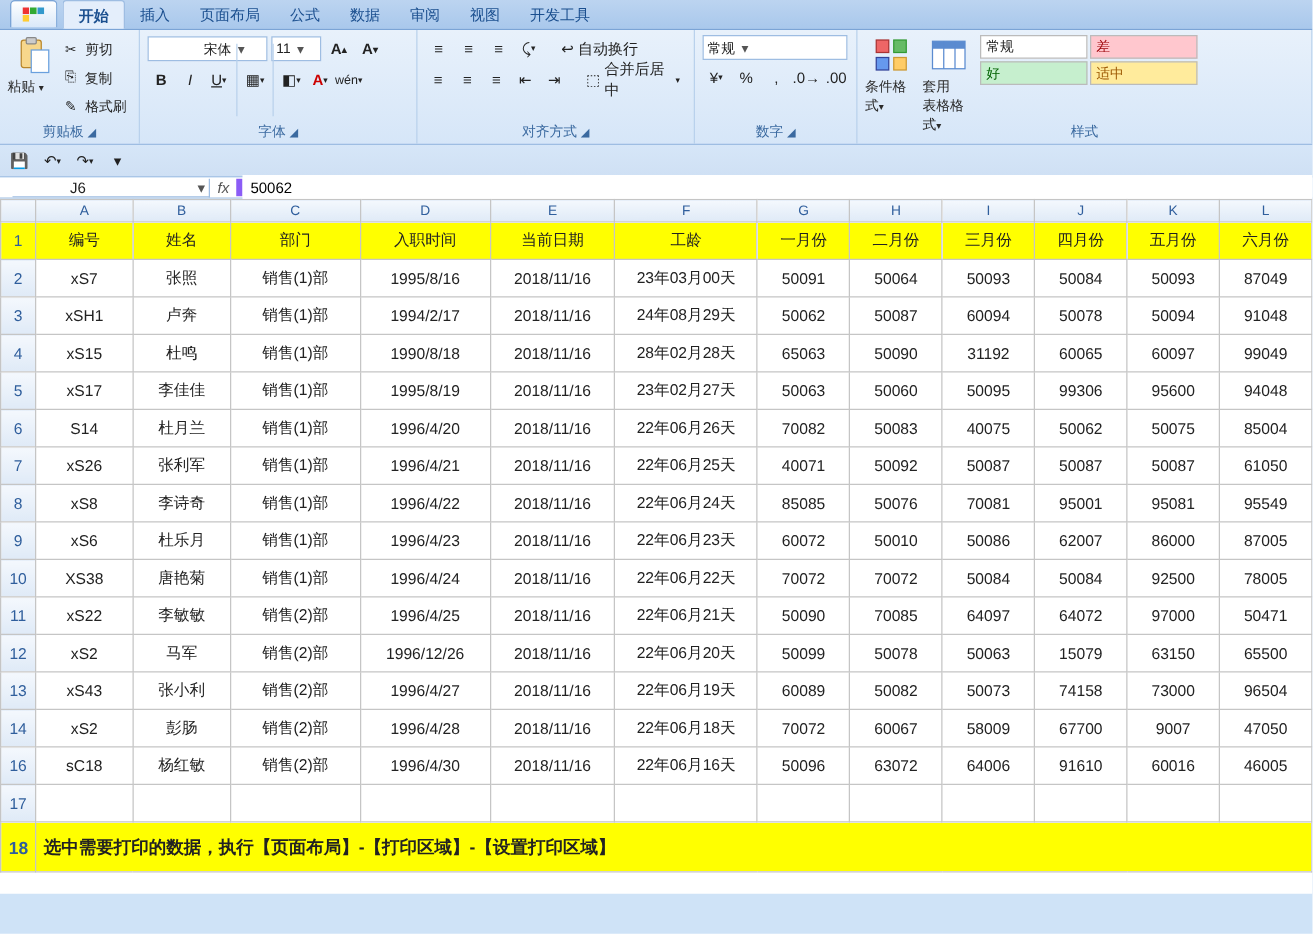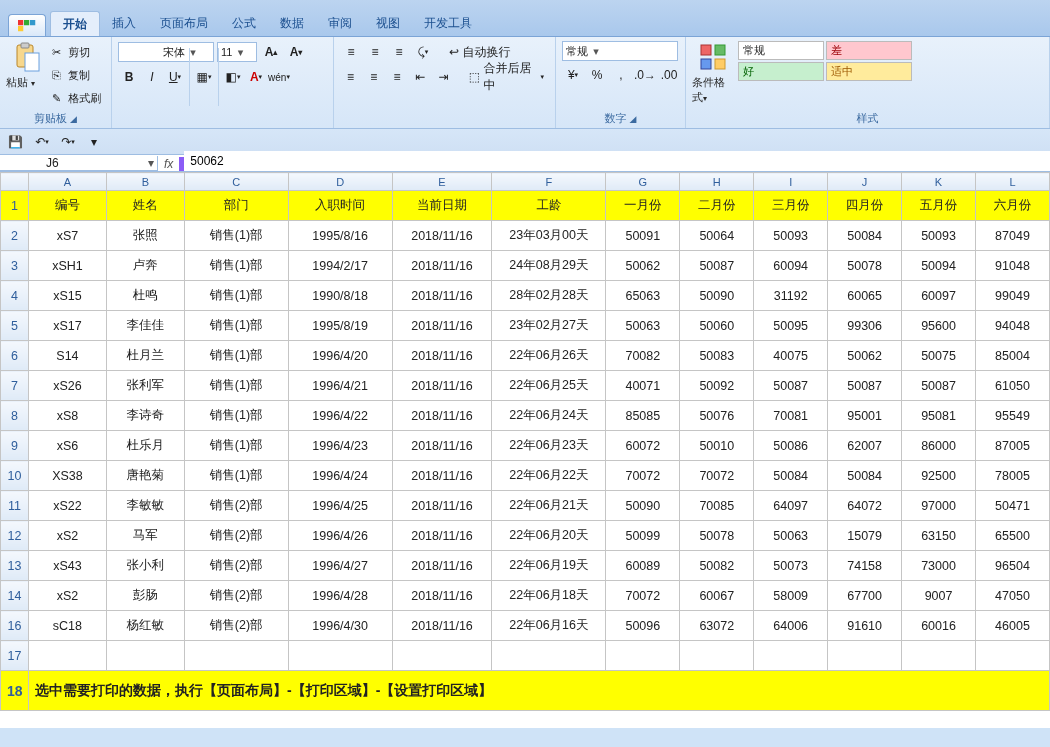--- a/index.html
+++ b/index.html
@@ -1,18 +1,18 @@
 <!DOCTYPE html>
 <html><head>
 <meta charset="utf-8">
 <style>
   * { box-sizing: border-box; margin: 0; padding: 0; font-family: "Microsoft YaHei", "SimSun", Arial, sans-serif; }
   body { width: 1050px; height: 747px; background: #cfe3f7; overflow: hidden; font-size: 12px; color: #222; }
   
-  .tabbar { display: flex; align-items: flex-end; height: 37px; background: linear-gradient(#bcd4f0,#a9c8ec); border-bottom: 1px solid #7ba4d6; padding-left: 8px; }
+  .tabbar { display: flex; height: 24px; background: linear-gradient(#bcd4f0,#a9c8ec); border-bottom: 1px solid #7ba4d6; padding-left: 8px; }
   .office-btn { width: 38px; height: 22px; background: linear-gradient(#fff,#d9e8f9); border:1px solid #7ba4d6; border-bottom:none; border-radius:4px 4px 0 0; margin-right:4px; display:flex;align-items:center;justify-content:center; }
   .office-btn svg { width:18px;height:14px; }
   .tab { padding: 4px 12px 3px; color:#1b4f8f; cursor:default; }
   .tab.active { background:#e4eefb; border:1px solid #9ebde2; border-bottom:none; border-radius:3px 3px 0 0; color:#1b4f8f; font-weight:bold;}
   
   .ribbon { display:flex; background:linear-gradient(#e8f1fb,#d6e6f8); height:92px; border-bottom:1px solid #9ebde2; }
   .group { border-right:1px solid #b9d1ec; padding:4px 6px 2px; display:flex; flex-direction:column; justify-content:space-between; }
   .group-body { display:flex; gap:4px; height:66px; align-items:flex-start;}
   .group-title { text-align:center; font-size:11px; color:#3b6aa0; padding-top:2px;}
   .big-btn { width:42px; text-align:left; font-size:11px; color:#2a2a2a; }
@@ -21,21 +21,21 @@
   .mini-btn { width:22px;height:20px; display:flex;align-items:center;justify-content:center; border:1px solid transparent; }
   .combo { height:20px; border:1px solid #9ebde2; background:#fff; display:flex; align-items:center; padding:0 3px; font-size:11px;}
   .combo .dd { width:10px;text-align:center;color:#555; margin-left:3px;}
   .sep { width:1px; background:#b9d1ec; height:58px; margin:0 2px;}
   .styles-samples { display:flex; flex-wrap:wrap; width:180px; gap:2px;}
   .style-chip { width:86px;height:19px; border:1px solid #bbb; font-size:11px; display:flex;align-items:center; padding-left:4px;}
   
   .qat { height:26px; background:linear-gradient(#d6e6f8,#cfe0f4); display:flex;align-items:center; gap:6px; padding:0 6px; border-bottom:1px solid #9ebde2;}
   .qat .mini-btn{ width:20px;height:18px;}
   
-  .formula-bar { height:17px; background:#fff; display:flex; align-items:flex-end; border-bottom:1px solid #9ebde2; }
+  .formula-bar { height:17px; background:#fff; display:flex; align-items:center; border-bottom:1px solid #9ebde2;padding-left:10px; }
   .namebox { width:158px; border:1px solid #9ebde2; border-top:none; border-left:none; display:flex; align-items:center; padding-left:46px; font-size:12px; background:#fff; position:relative;}
   .namebox .dd{position:absolute;right:3px;color:#555;}
   .fx-area { display:flex; align-items:center; gap:6px; padding:0 6px; border-right:5px solid #8b5cf6;}
   .fx-input { flex:1; padding:3px 6px; font-size:12px; border:none; outline:none;}
   
   .grid-wrap { position:relative; background:#fff; }
   table.sheet { border-collapse:collapse; table-layout:fixed; }
   table.sheet th, table.sheet td { border:1px solid #c5c5c5; font-size:12.5px; text-align:center; height:30px; overflow:hidden; white-space:nowrap;}
   table.sheet thead th { background:linear-gradient(#f4f8fd,#dfeaf7); color:#2f5e9c; font-weight:normal; height:18px; font-size:11px;}
   .rowhead { background:linear-gradient(#f4f8fd,#dfeaf7); color:#2f5e9c; width:28px; font-size:11px;}
@@ -124,20 +124,21 @@
         <div class="mini-btn">
             <span style="color:#c00;font-weight:bold;">A</span>
             <span style="font-size:7px;">▾</span>
           </div>
         <div class="mini-btn">
             <span style="font-size:10px;">wén</span>
             <span style="font-size:7px;">▾</span>
           </div>
       </div>
     </div>
+    <div class="group-title"><span>字体</span> <span style="font-size:9px;">◢</span></div>
   </div>
 
   <div class="group" style="width:222px;">
     <div class="group-body" style="flex-direction:column;gap:3px;">
       <div class="mini-row">
         <div class="mini-btn">≡</div>
         <div class="mini-btn">≡</div>
         <div class="mini-btn">≡</div>
         <div class="mini-btn">⤹<span style="font-size:7px;">▾</span></div>
         <div style="width:6px;"></div>
@@ -146,20 +147,21 @@
       <div class="mini-row">
         <div class="mini-btn">≡</div>
         <div class="mini-btn">≡</div>
         <div class="mini-btn">≡</div>
         <div class="mini-btn">⇤</div>
         <div class="mini-btn">⇥</div>
         <div style="width:6px;"></div>
         <div class="mini-btn" style="width:auto;padding:0 4px;"><span>⬚</span>&nbsp;<span>合并后居中</span><span style="font-size:7px;">▾</span></div>
       </div>
     </div>
+    <div class="group-title"><span>对齐方式</span> <span style="font-size:9px;">◢</span></div>
   </div>
 
   <div class="group" style="width:130px;">
     <div class="group-body" style="flex-direction:column;gap:3px;">
       <div class="combo" style="width:116px;">
           <span>常规</span>
           <span class="dd">▾</span>
         </div>
       <div class="mini-row">
         <div class="mini-btn">¥<span style="font-size:7px;">▾</span></div>
@@ -175,20 +177,30 @@
   <div class="group" style="flex:1;">
     <div class="group-body">
       <div class="big-btn">
         <div class="ico"><svg viewBox="0 0 32 32">
               <rect x="4" y="4" width="10" height="10" fill="#e66" stroke="#a33"></rect>
               <rect x="18" y="4" width="10" height="10" fill="#6b6" stroke="#393"></rect>
               <rect x="4" y="18" width="10" height="10" fill="#69e" stroke="#349"></rect>
               <rect x="18" y="18" width="10" height="10" fill="#fc6" stroke="#c93"></rect>
             </svg></div>
         <span>条件格式</span><span style="font-size:8px;">▾</span>
+      </div>
+      <div class="big-btn">
+        <div class="ico"><svg viewBox="0 0 32 32">
+              <rect x="3" y="5" width="26" height="22" fill="#fff" stroke="#5a8bd0"></rect>
+              <rect x="3" y="5" width="26" height="6" fill="#5a8bd0"></rect>
+              <line x1="12" y1="5" x2="12" y2="27" stroke="#5a8bd0"></line>
+              <line x1="21" y1="5" x2="21" y2="27" stroke="#5a8bd0"></line>
+            </svg></div>
+        <span style="white-space:pre-line;">套用
+表格格式</span><span style="font-size:8px;">▾</span>
       </div>
       <div class="styles-samples">
         <div class="style-chip" style="background:#fff;">
             <span>常规</span>
           </div>
         <div class="style-chip" style="background:#ffc7ce;color:#9c0006;">
             <span>差</span>
           </div>
         <div class="style-chip" style="background:#c6efce;color:#006100;">
             <span>好</span>
@@ -429,21 +441,21 @@
             <td>64097</td>
             <td>64072</td>
             <td>97000</td>
             <td>50471</td>
           </tr>
           <tr>
             <td class="rowhead">12</td>
             <td>xS2</td>
             <td>马军</td>
             <td>销售(2)部</td>
-            <td>1996/4/26</td>
+            <td>1996/12/26</td>
             <td>2018/11/16</td>
             <td>22年06月20天</td>
             <td>50099</td>
             <td>50078</td>
             <td>50063</td>
             <td>15079</td>
             <td>63150</td>
             <td>65500</td>
           </tr>
           <tr>

